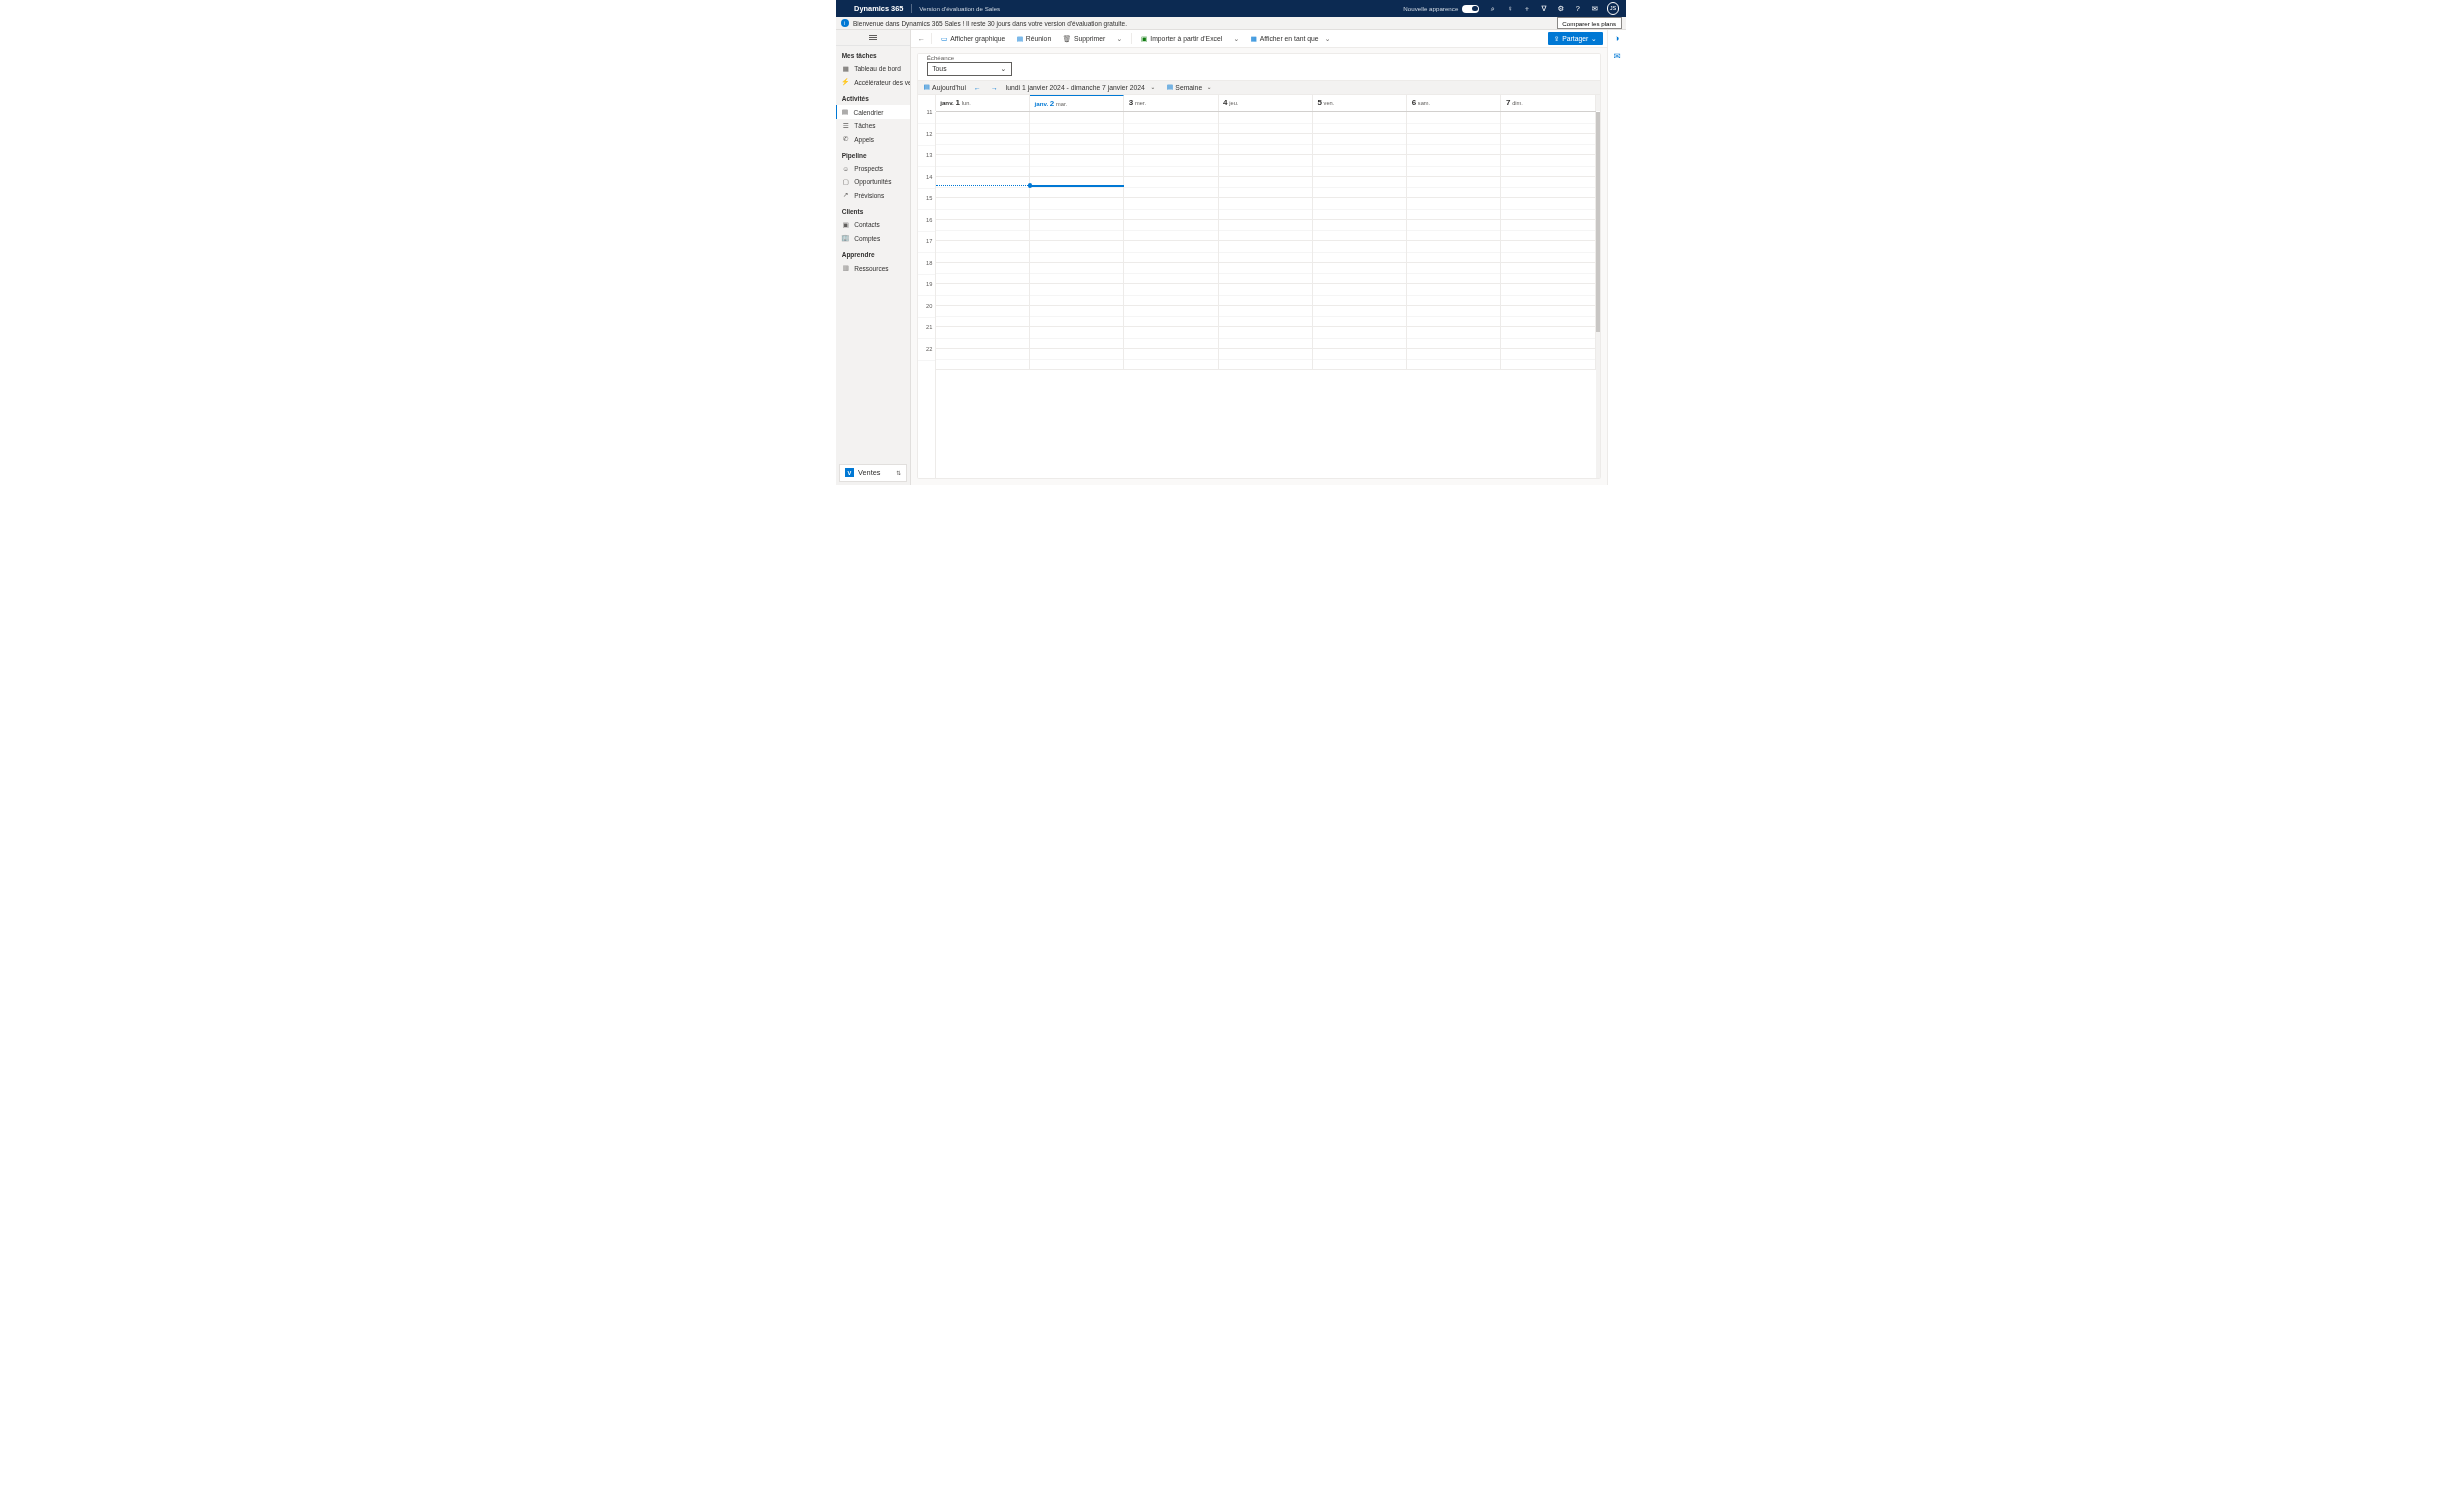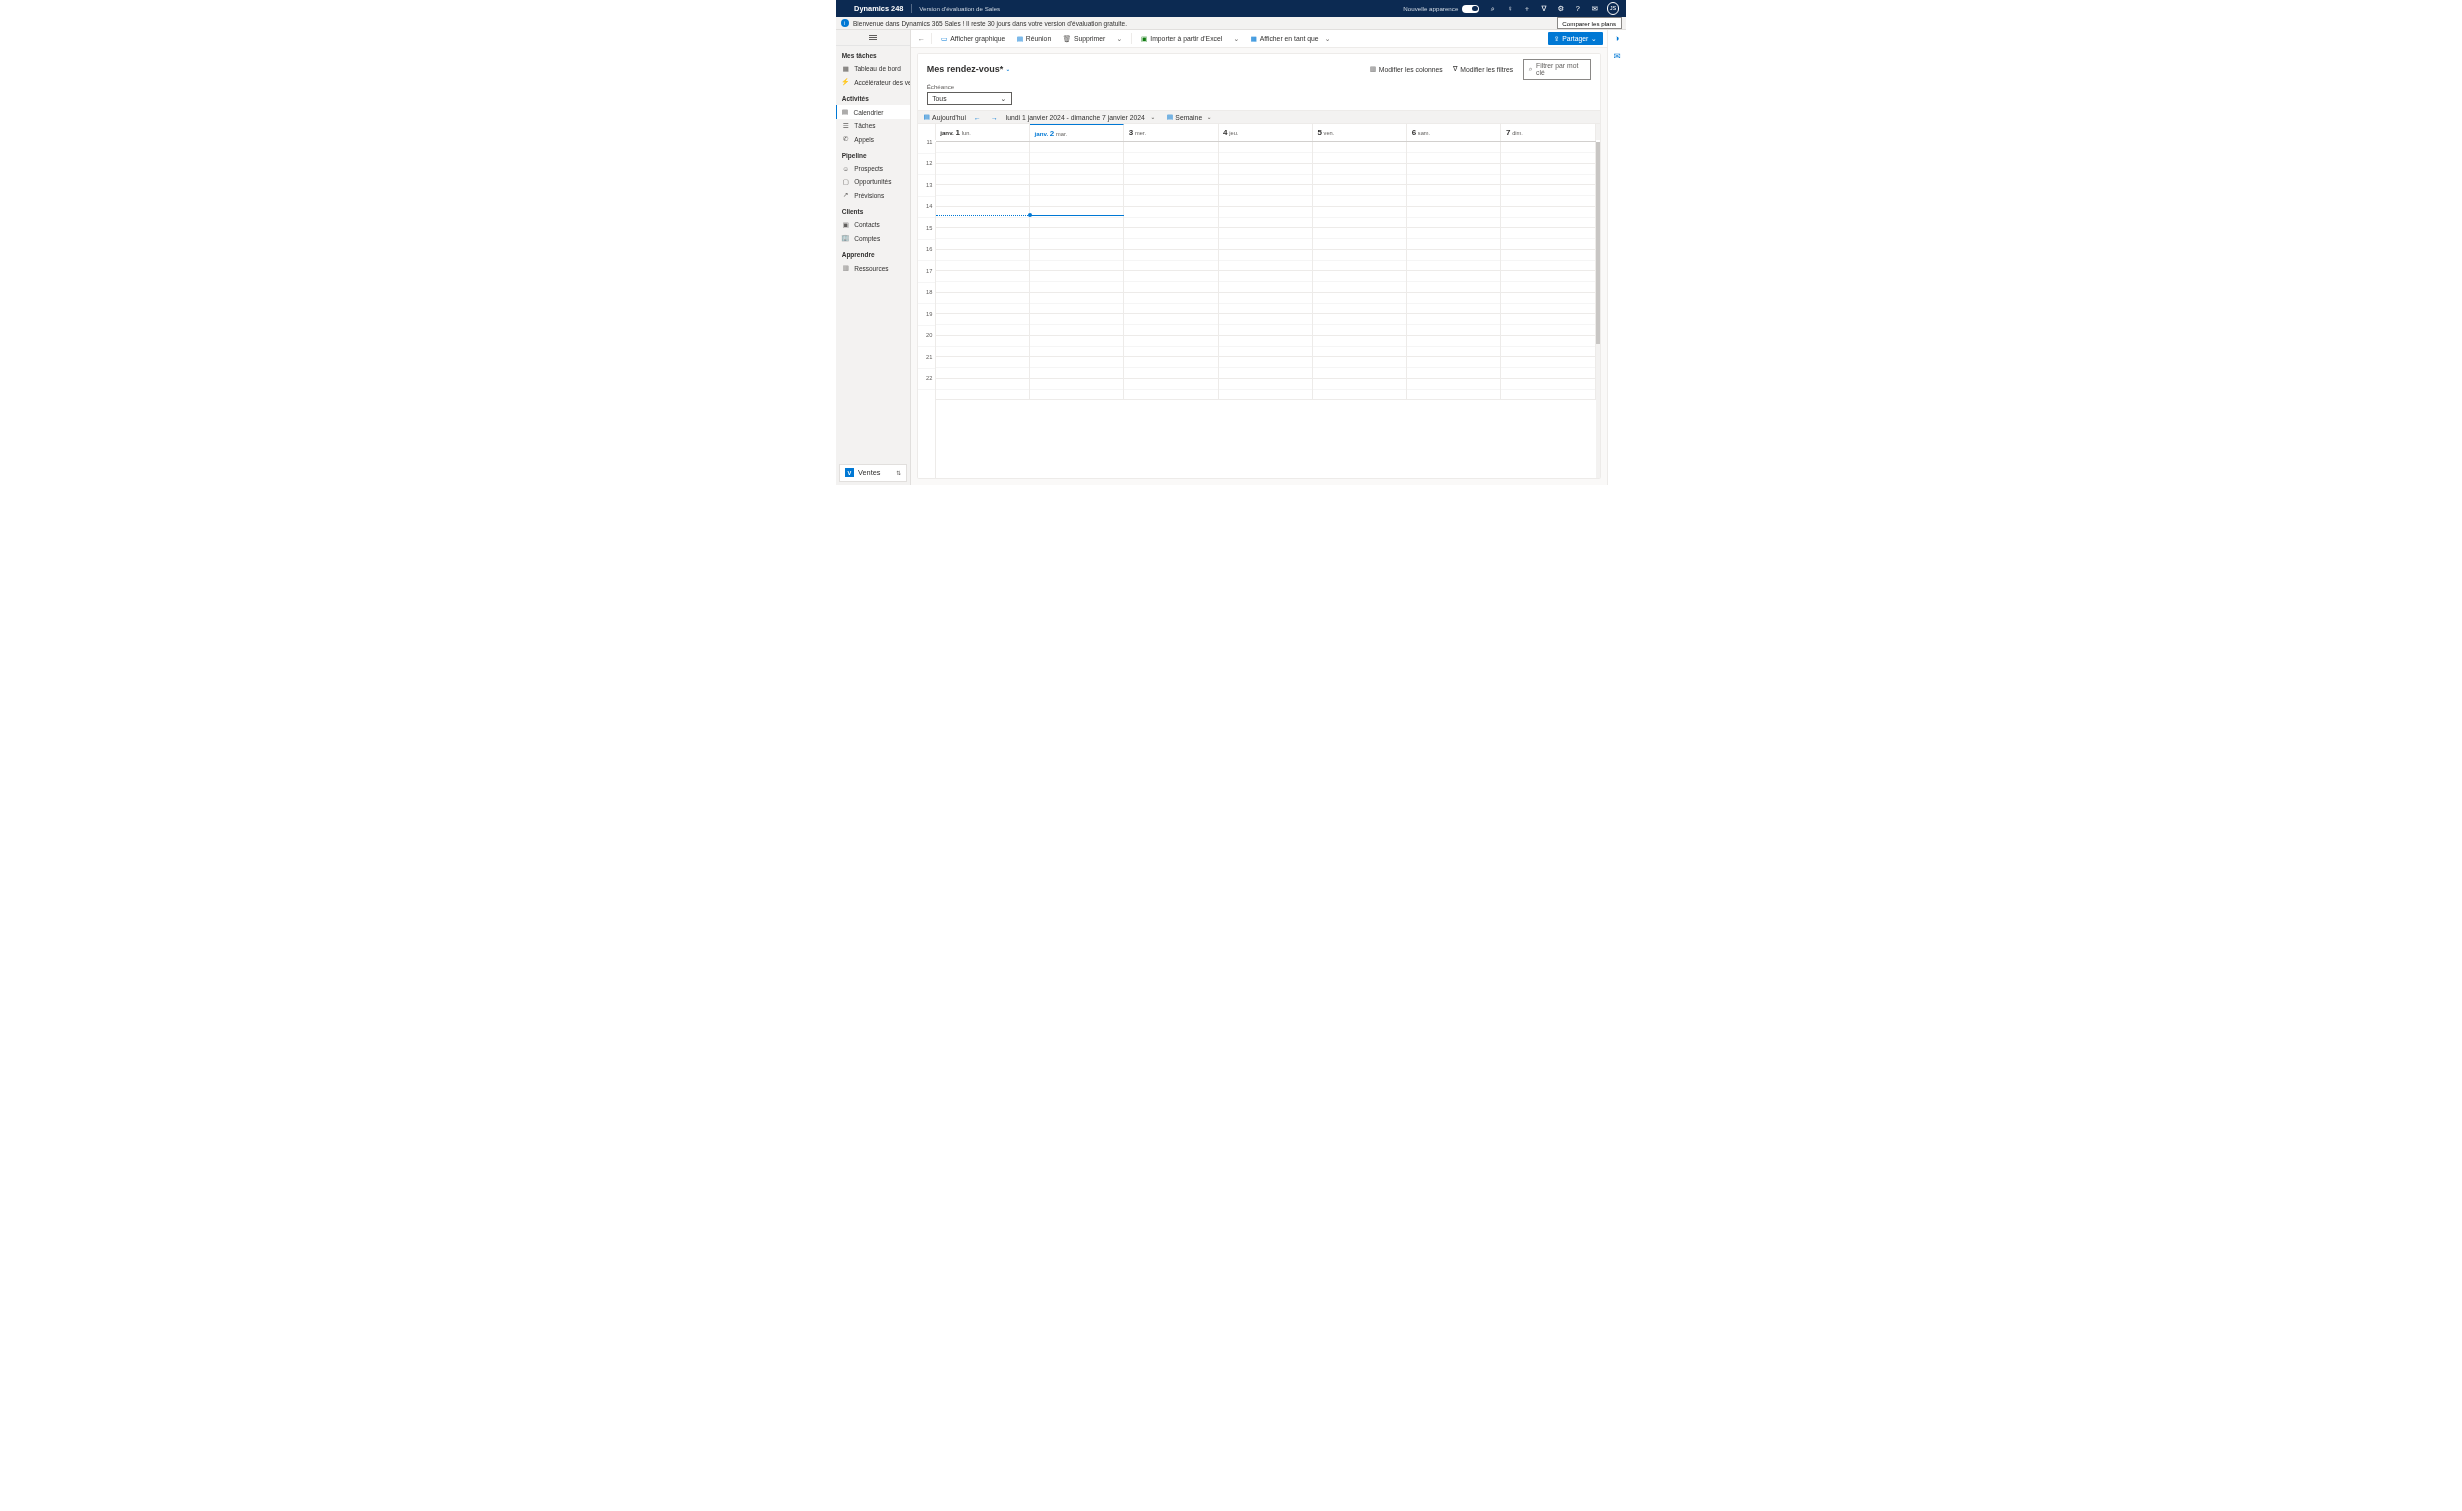--- a/index.html
+++ b/index.html
@@ -88,21 +88,21 @@
 .nowline{position:absolute;left:0;right:0;border-top:1.1px dotted #0078d4;}
 .scrollbar{width:4.5px;background:#f3f2f1;}
 .scrollthumb{width:4.5px;background:#c8c6c4;height:60%;}
 </style>
 </head>
 <body>
 
 <div class="screen">
 
   <div class="topbar">
-    <div class="prod">Dynamics 248</div>
+    <div class="prod">Dynamics 365</div>
     <div class="env">Version d'évaluation de Sales</div>
     <div class="spacer"></div>
     <div class="newlook">Nouvelle apparence</div>
     <div class="toggle"></div>
     <div class="topicon">⌕</div>
     <div class="topicon">♀</div>
     <div class="topicon">＋</div>
     <div class="topicon">∇</div>
     <div class="topicon">⚙</div>
     <div class="topicon">?</div>
@@ -226,37 +226,20 @@
             </div>
           <div class="fill"></div>
           <div class="sharebtn">
               <span>⇪</span>
               <span>Partager</span>
               <span>⌄</span>
             </div>
         </div>
 
         <div class="page">
-          <div class="pagehdr">
-            <h2>Mes rendez-vous*</h2>
-            <span class="dd">⌄</span>
-            <div class="fill"></div>
-            <div class="hact">
-                <span>▥</span>
-                <span>Modifier les colonnes</span>
-              </div>
-            <div class="hact">
-                <span>∇</span>
-                <span>Modifier les filtres</span>
-              </div>
-            <div class="kwbox">
-                <span>⌕</span>
-                <span>Filtrer par mot clé</span>
-              </div>
-          </div>
 
           <div class="filterrow">
             <div class="lbl">Échéance</div>
             <div class="sel">
                 <span>Tous</span>
                 <span>⌄</span>
               </div>
           </div>
 
           <div class="calhdr">

